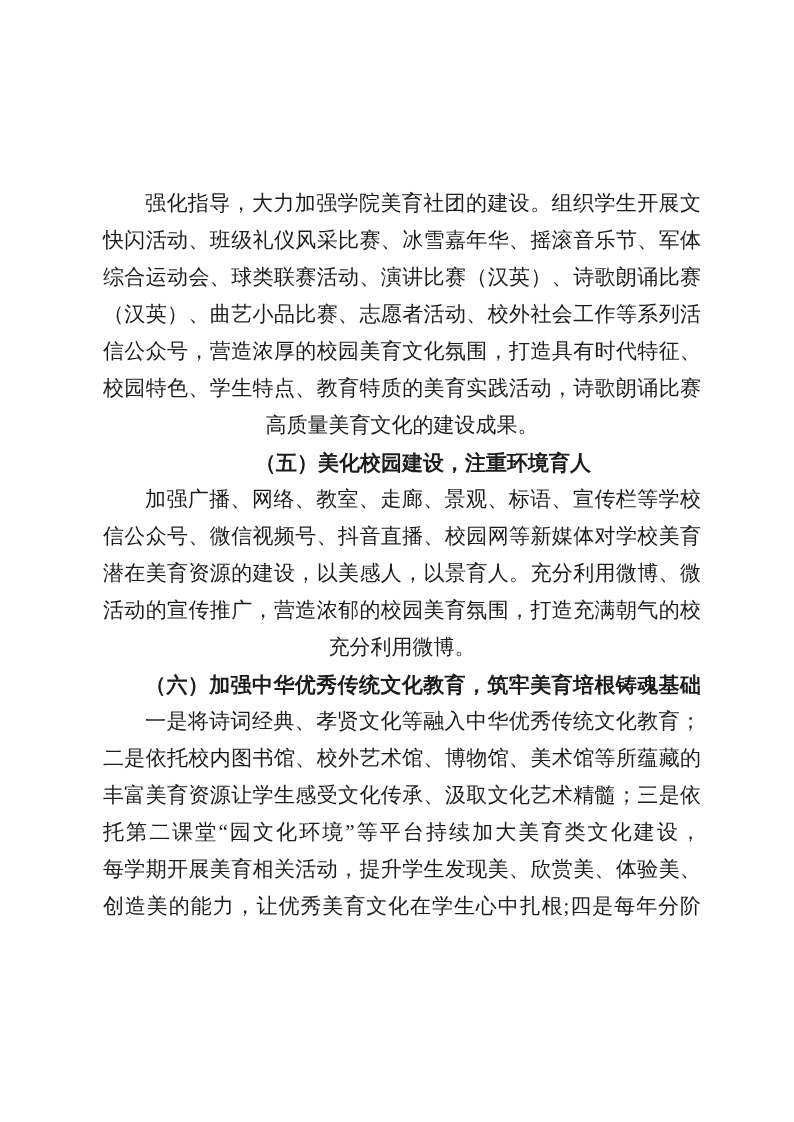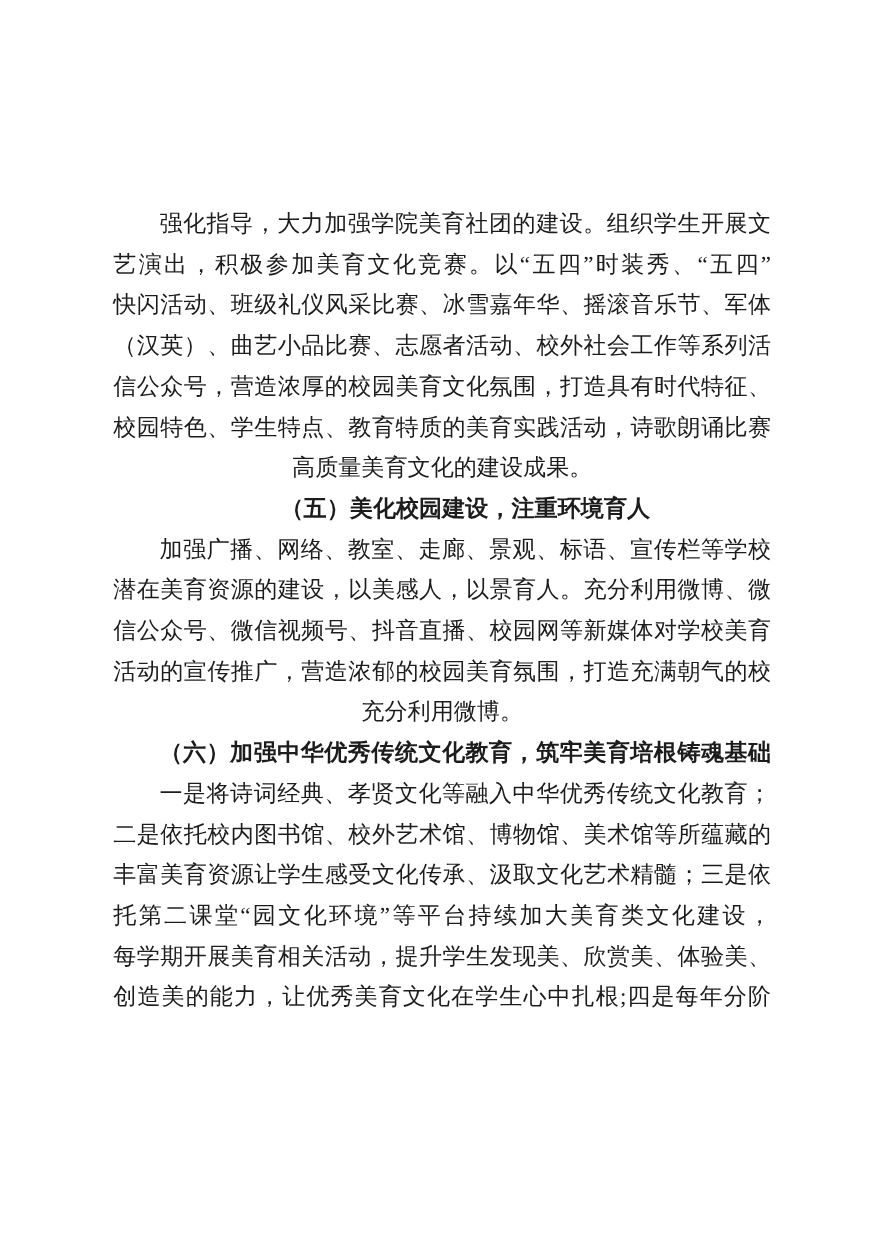--- a/index.html
+++ b/index.html
@@ -43,30 +43,30 @@
     font-family: "Liberation Sans", "DejaVu Sans", sans-serif;
     font-weight: 700;
   }
 </style>
 </head>
 <body>
 
 <div class="page">
   <div class="text-block">
     <div class="line indent fill">强化指导，大力加强学院美育社团的建设。组织学生开展文</div>
-    <div class="line fill">艺演出，积极参加美育文化竞赛。以“五四”时装秀、“五四”</div>
     <div class="line fill">快闪活动、班级礼仪风采比赛、冰雪嘉年华、摇滚音乐节、军体</div>
+    <div class="line fill">综合运动会、球类联赛活动、演讲比赛（汉英）、诗歌朗诵比赛</div>
     <div class="line fill">（汉英）、曲艺小品比赛、志愿者活动、校外社会工作等系列活</div>
     <div class="line fill">信公众号，营造浓厚的校园美育文化氛围，打造具有时代特征、</div>
     <div class="line fill">校园特色、学生特点、教育特质的美育实践活动，诗歌朗诵比赛</div>
     <div class="line">高质量美育文化的建设成果。</div>
     <div class="line indent heading">（五）美化校园建设，注重环境育人</div>
     <div class="line indent fill">加强广播、网络、教室、走廊、景观、标语、宣传栏等学校</div>
+    <div class="line fill">信公众号、微信视频号、抖音直播、校园网等新媒体对学校美育</div>
     <div class="line fill">潜在美育资源的建设，以美感人，以景育人。充分利用微博、微</div>
-    <div class="line fill">信公众号、微信视频号、抖音直播、校园网等新媒体对学校美育</div>
     <div class="line fill">活动的宣传推广，营造浓郁的校园美育氛围，打造充满朝气的校</div>
     <div class="line">充分利用微博。</div>
     <div class="line indent heading fill">（六）加强中华优秀传统文化教育，筑牢美育培根铸魂基础</div>
     <div class="line indent fill">一是将诗词经典、孝贤文化等融入中华优秀传统文化教育；</div>
     <div class="line fill">二是依托校内图书馆、校外艺术馆、博物馆、美术馆等所蕴藏的</div>
     <div class="line fill">丰富美育资源让学生感受文化传承、汲取文化艺术精髓；三是依</div>
     <div class="line fill">托第二课堂“园文化环境”等平台持续加大美育类文化建设，</div>
     <div class="line fill">每学期开展美育相关活动，提升学生发现美、欣赏美、体验美、</div>
     <div class="line fill">创造美的能力，让优秀美育文化在学生心中扎根;四是每年分阶</div>
   </div>

